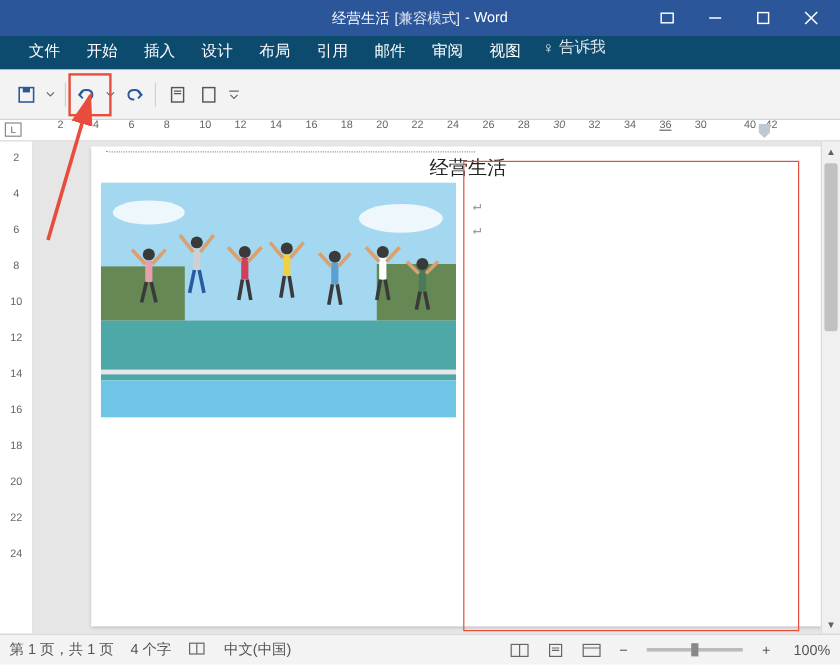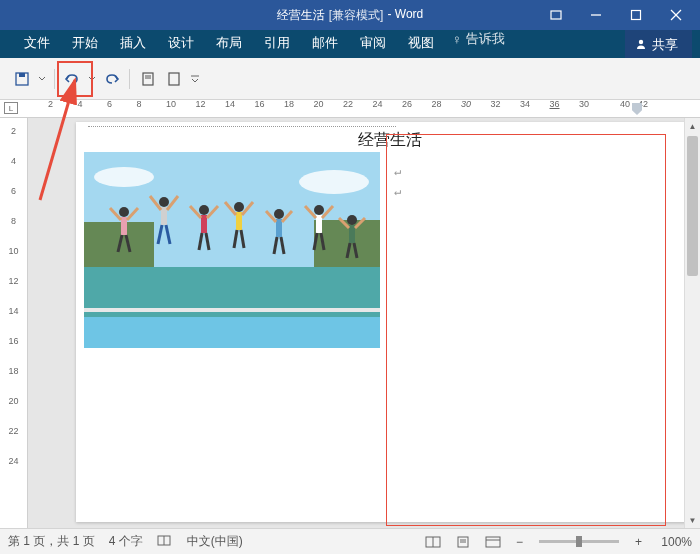--- a/index.html
+++ b/index.html
@@ -92,27 +92,20 @@
   <div class="menu-item">插入</div>
   <div class="menu-item">设计</div>
   <div class="menu-item">布局</div>
   <div class="menu-item">引用</div>
   <div class="menu-item">邮件</div>
   <div class="menu-item">审阅</div>
   <div class="menu-item">视图</div>
   <div class="tell-me">
     <span>♀</span>
     <span>告诉我</span>
-  </div>
-  <div class="share-btn">
-    <span><svg width="12" height="12" viewBox="0 0 12 12">
-          <circle cx="6" cy="4" r="2.2" fill="#fff"></circle>
-          <path d="M2 11 Q2 7.5 6 7.5 Q10 7.5 10 11 Z" fill="#fff"></path>
-        </svg></span>
-    <span>共享</span>
   </div>
 </div>
 
 <div class="qat">
   <div class="qat-btn">
       <svg width="16" height="16" viewBox="0 0 16 16">
         <rect x="2" y="2" width="12" height="12" fill="none" stroke="#2b579a" stroke-width="1.3"></rect>
         <rect x="5" y="2" width="6" height="4" fill="#2b579a"></rect>
       </svg>
     </div>

